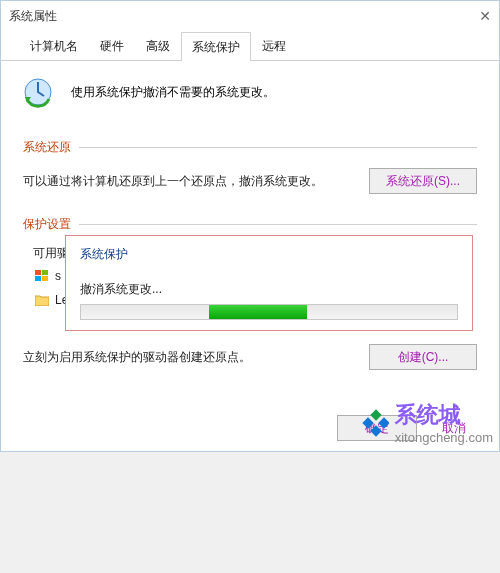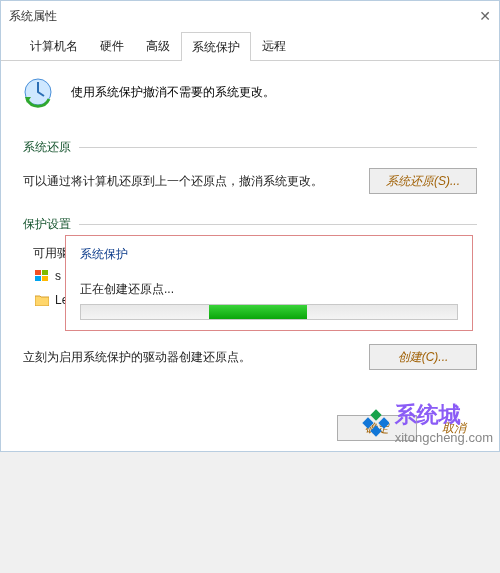--- a/index.html
+++ b/index.html
@@ -7,27 +7,27 @@
   .window { width: 500px; height: 452px; background: #fff; border: 1px solid #b8cde0; position: relative; overflow: hidden; }
   .titlebar { height: 30px; display: flex; align-items: center; padding: 0 8px; color: #333; }
   .titlebar .title { flex: 1; }
   .closebtn { width: 40px; text-align: right; color: #666; font-size: 14px; }
   .tabstrip { display: flex; padding: 0 18px; border-bottom: 1px solid #d0d0d0; align-items: flex-end; }
   .tab { padding: 6px 10px 5px; border: 1px solid transparent; border-bottom: none; color: #222; cursor: default; }
   .tab.active { border-color: #d0d0d0; background: #fff; position: relative; top: 1px; }
   .body { padding: 14px 22px 0; }
   .intro { display: flex; gap: 14px; align-items: center; margin-bottom: 30px; }
   .intro .iconbox { width: 34px; height: 34px; flex: 0 0 34px; display:flex; align-items:center; justify-content:center;}
-  .group-h { display: flex; align-items: center; color: #14532d; margin-bottom: 12px; }
+  .group-h { display: flex; align-items: center; color: #c2410c; margin-bottom: 12px; }
   .group-h .label { white-space: nowrap; }
   .group-h .rule { flex: 1; height: 1px; background: #d0d0d0; margin-left: 8px; }
   .row { display: flex; gap: 25px; align-items: center; margin-bottom: 22px; }
   .row .txt { flex: 1; color: #222; line-height: 1.5; }
   .btn { min-width: 108px; height: 26px; border: 1px solid #adadad; background: #e1e1e1; display: flex; align-items: center; justify-content: center; color: #222; cursor: default; }
-  .btn.disabled { color: #a16207; background:#efefef;font-style:italic; }
+  .btn.disabled { color: #a21caf; background:#efefef; }
   .fieldheadrow { display:flex; margin: 4px 0 0 10px; color:#222; }
   .fieldheadrow .c1 { width:230px; }
   .driverow { display:flex; align-items:center; margin:4px 0 0 10px; height:20px; color:#222;}
   .driverow .dicon { width:18px; height:16px; margin-right:4px; display:flex; align-items:center; justify-content:center;}
   .driverow .c1 { width:210px; }
   .popup { position: absolute; left: 64px; top: 234px; width: 408px; height: 96px; background: #fff; border: 1px solid #d88; box-shadow: none; padding: 10px 14px 14px; }
   .popup .ptitle { color: #0a3a8a; margin-bottom: 18px; }
   .popup .pstatus { color: #222; margin-bottom: 6px; }
   .progress { width: 100%; height: 16px; border: 1px solid #c8c8c8; background: linear-gradient(#e8e8e8,#f4f4f4); position: relative; overflow:hidden;}
   .progress .bar { position:absolute; left: 34%; top:0; bottom:0; width:26%; background: linear-gradient(#39d339,#0aa60a); }
@@ -119,21 +119,21 @@
       <div class="txt">立刻为启用系统保护的驱动器创建还原点。</div>
       <div class="btn disabled">
           <span>创建(C)...</span>
         </div>
     </div>
 
   </div>
 
   <div class="popup">
     <div class="ptitle">系统保护</div>
-    <div class="pstatus">正在创建还原点...</div>
+    <div class="pstatus">撤消系统更改...</div>
     <div class="progress">
       <div class="bar"></div>
     </div>
   </div>
 
   <div class="dlg-buttons">
     <div class="btn disabled">
         <span>确定</span>
       </div>
     <div class="btn disabled" style="min-width:50px;border:none;background:transparent">

